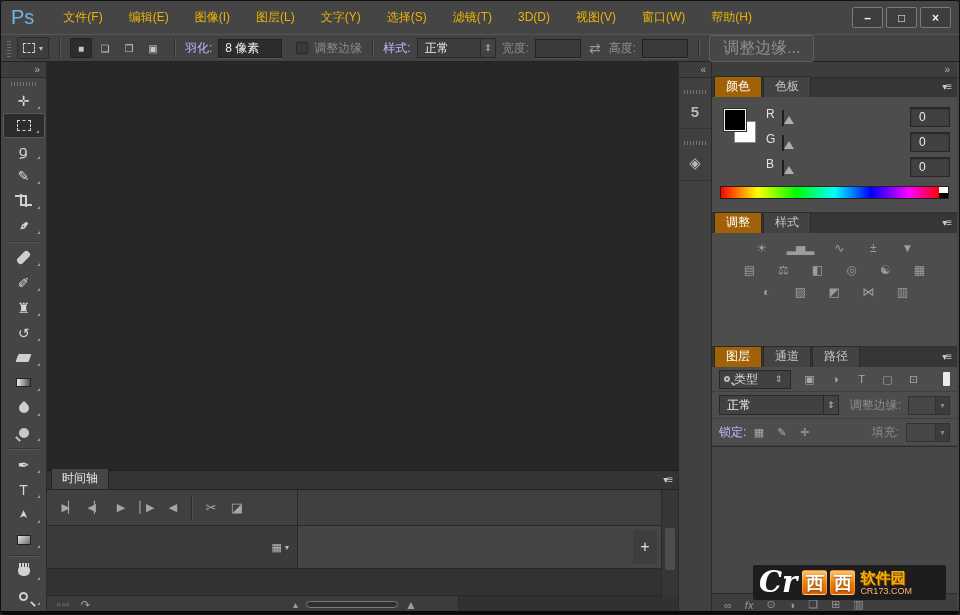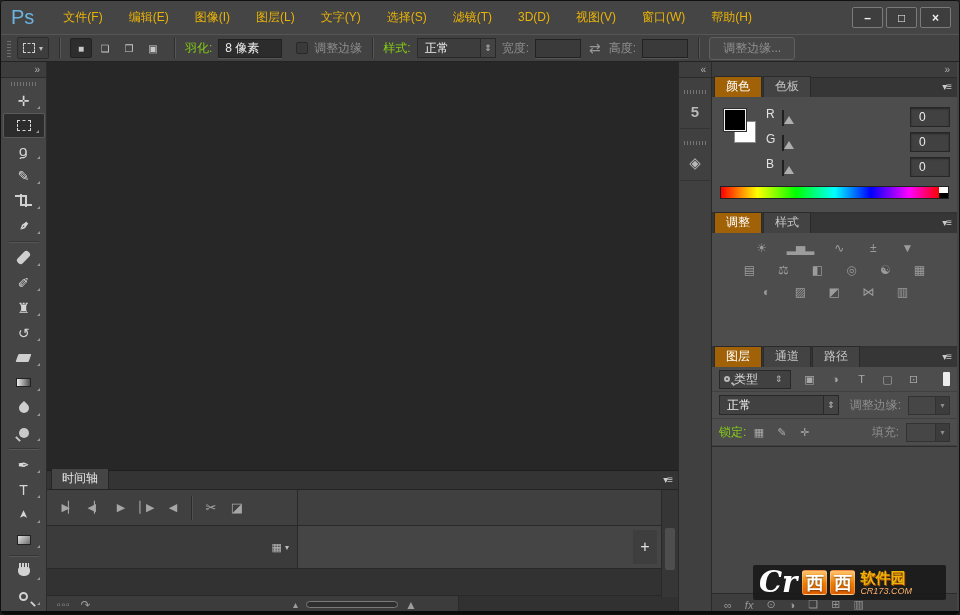--- a/index.html
+++ b/index.html
@@ -24,32 +24,32 @@
   .grip-v{width:4px;height:18px;background:repeating-linear-gradient(0deg,#6e6e6e 0 1px,transparent 1px 3px);}
   .toolpreview{display:flex;align-items:center;gap:4px;height:22px;padding:0 5px;background:#3d3d3d;
                border:1px solid #2c2c2c;border-radius:2px;}
   .mini-marquee{width:12px;height:10px;border:1px dashed #d0d0d0;}
   .dd{font-size:8px;color:#bdbdbd;}
   .sep{width:1px;height:20px;background:#2e2e2e;box-shadow:1px 0 0 #575757;margin:0 4px;}
   .modes{display:flex;gap:2px;}
   .modebtn{width:22px;height:20px;background:transparent;border:none;color:#c9c9c9;font-size:10px;
            display:flex;align-items:center;justify-content:center;}
   .modebtn.selected{background:#2d2d2d;border:1px solid #222;border-radius:2px;}
-  .olabel{color:#84cc16;white-space:nowrap;}
+  .olabel{color:#c4b5fd;white-space:nowrap;}
   .olabel.disabled{color:#8e8e8e;}
   .oinput{width:64px;height:19px;background:#2c2c2c;border:1px solid #222;box-shadow:0 1px 0 #575757;
           padding:0 6px;line-height:17px;color:#ededed;}
   .oinput.empty{width:46px;background:#3a3a3a;}
   .checkbox{width:12px;height:12px;background:#3a3a3a;border:1px solid #292929;border-radius:2px;margin-left:8px;}
   .combo{display:flex;align-items:stretch;height:20px;background:#3d3d3d;border:1px solid #292929;}
   .combo-text{width:62px;padding:0 7px;line-height:18px;color:#eee;}
   .spin{width:15px;display:flex;align-items:center;justify-content:center;font-size:9px;color:#bbb;
         border-left:1px solid #292929;background:#434343;}
   .swap{color:#979797;font-size:14px;margin:0 2px;}
-  .refine{padding:2px 13px;background:#474747;border:1px solid #606060;border-radius:3px;color:#909090;font-size:12px;}
+  .refine{padding:2px 13px;background:#474747;border:1px solid #606060;border-radius:3px;color:#909090;font-size:16px;}
 
   
   .toolbar{position:absolute;left:0;top:61px;bottom:3px;width:46px;background:#454545;
            border-right:1px solid #2c2c2c;display:flex;flex-direction:column;align-items:center;overflow:hidden;}
   .tb-head{width:100%;height:16px;background:#3d3d3d;border-bottom:1px solid #2b2b2b;display:flex;
            justify-content:flex-end;align-items:center;padding-right:6px;color:#b0b0b0;font-size:10px;}
   .grip-h{width:26px;height:4px;margin:4px 0 2px;background:repeating-linear-gradient(90deg,#757575 0 1px,transparent 1px 3px);}
   .tool{width:42px;height:25px;display:flex;align-items:center;justify-content:center;position:relative;}
   .tool:not(.sepline)::after{content:"";position:absolute;right:5px;bottom:4px;
         border-left:3px solid transparent;border-bottom:3px solid #989898;}
@@ -179,21 +179,21 @@
   
   .watermark{position:absolute;left:752px;top:564px;width:193px;height:35px;background:rgba(24,24,24,.9);
              display:flex;align-items:center;padding:0 6px;gap:3px;z-index:10;border-radius:2px;}
   .wm-cr{font-family:"DejaVu Serif","Liberation Serif",serif;font-style:italic;font-weight:bold;
          font-size:29px;line-height:29px;color:#fff;margin-right:2px;}
   .wm-box{width:25px;height:25px;background:linear-gradient(180deg,#ffc26b,#f07d00 55%,#e55f00);
           color:#fff;font-weight:bold;font-size:18px;display:flex;align-items:center;justify-content:center;
           border-radius:3px;border:1px solid rgba(255,255,255,.25);text-shadow:0 1px 2px rgba(0,0,0,.5);}
   .wm-stack{display:flex;flex-direction:column;line-height:1;margin-left:2px;}
   .wm-name{font-size:15px;font-weight:bold;color:#eab308;text-shadow:1px 1px 0 #b34f00;}
-  .wm-site{font-size:9px;color:#ffb269;font-style:italic;margin-top:2px;}
+  .wm-site{font-size:9px;color:#ffb269;margin-top:2px;}
 </style>
 </head>
 <body>
 
 <div class="win">
 
   <div class="menubar">
     <span class="ps">Ps</span>
     <div class="menus">
 

